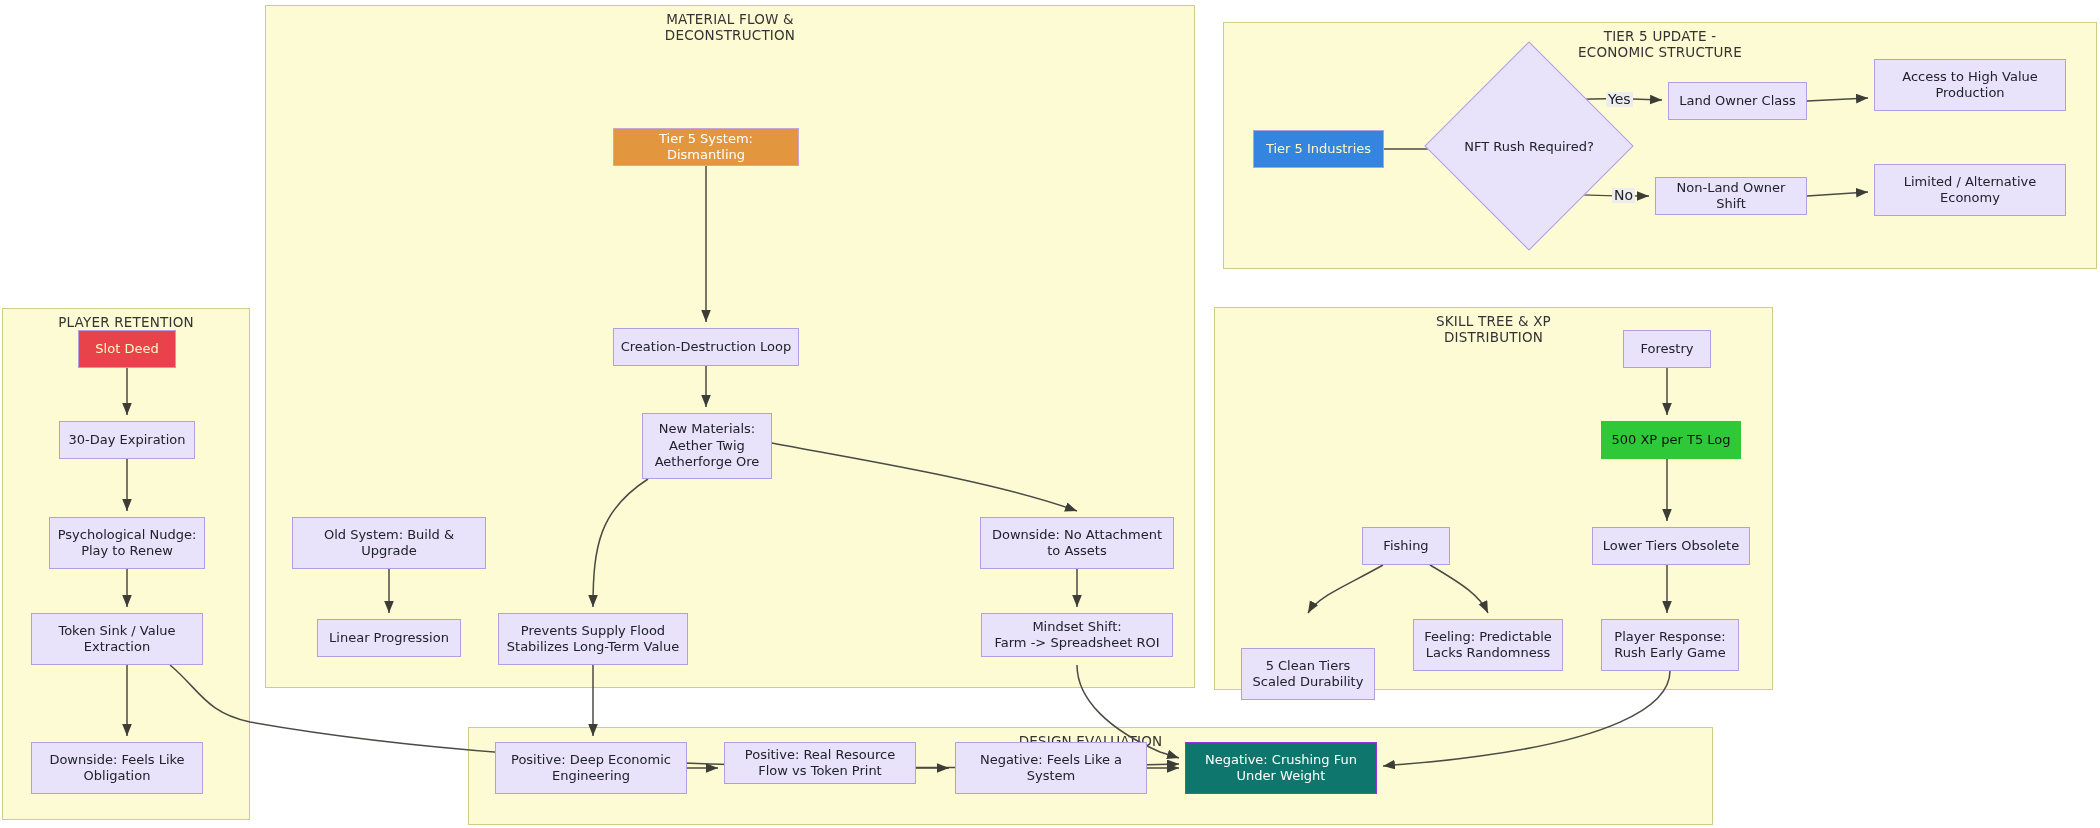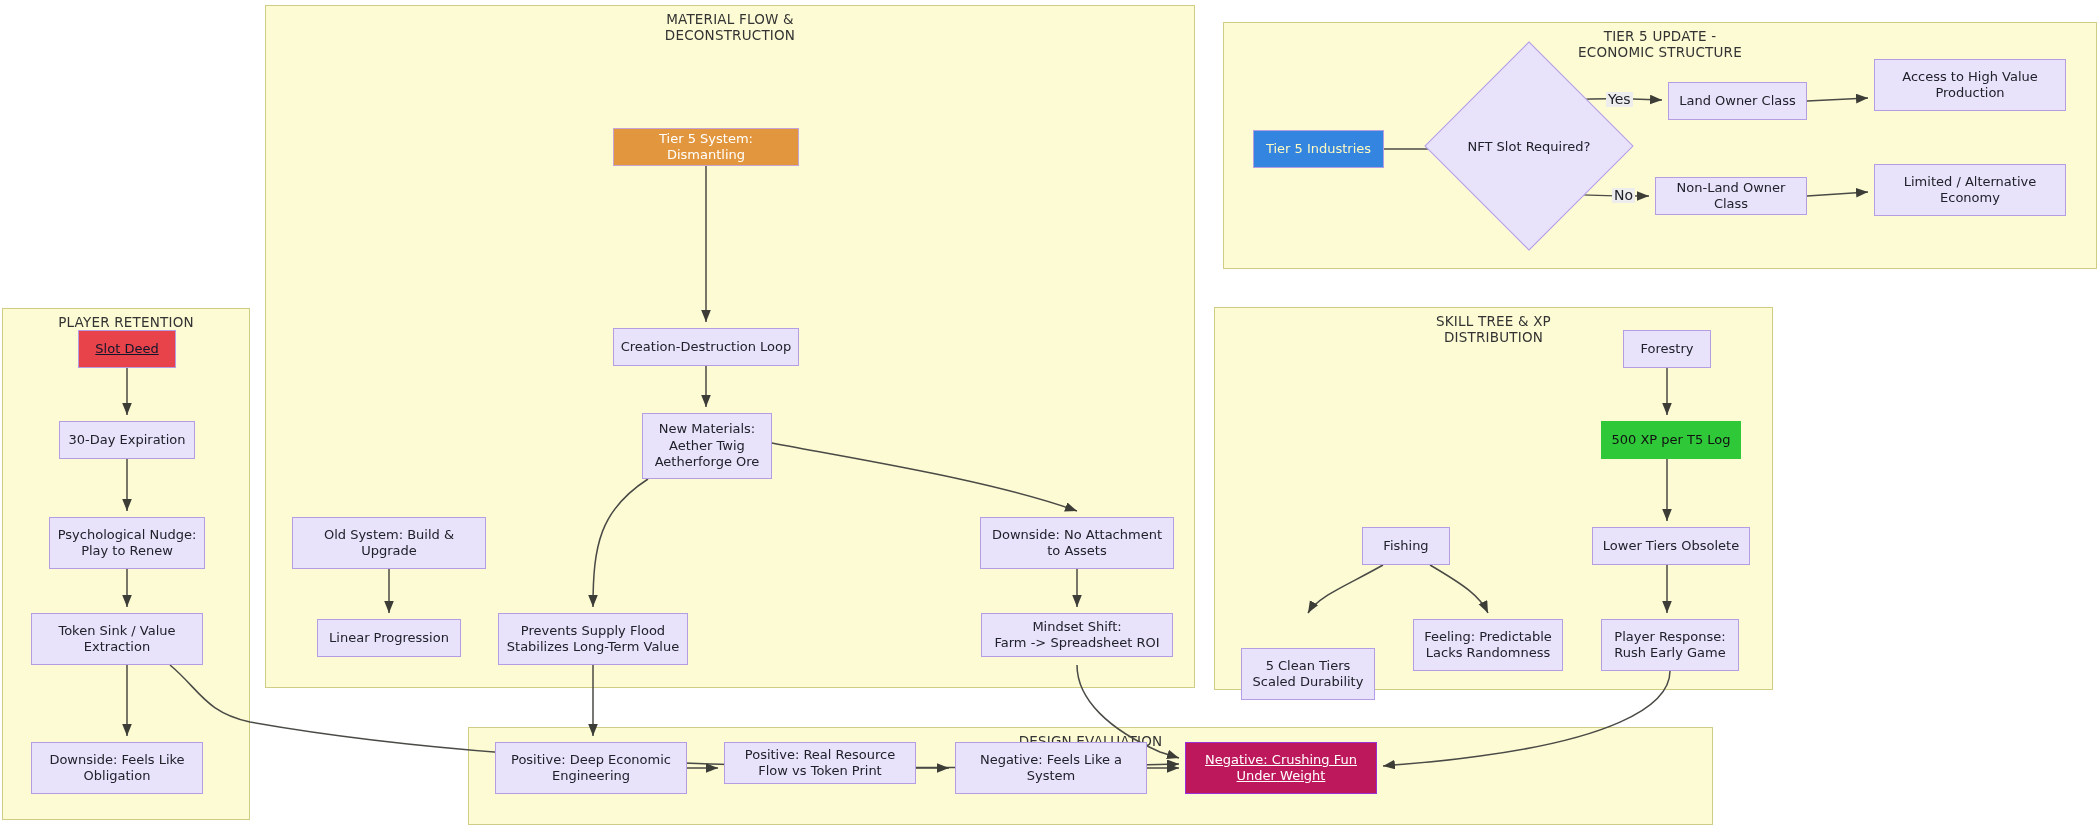--- a/index.html
+++ b/index.html
@@ -8,25 +8,25 @@
   svg#wire{position:absolute;left:0;top:0;width:2100px;height:828px;pointer-events:none;}
 
   .cluster{position:absolute;background:#fdfbd4;border:1.4px solid #cfcc85;box-sizing:border-box;}
   .cluster-title{position:absolute;text-align:center;font-size:13.5px;color:#333333;
                  letter-spacing:.2px;line-height:16px;white-space:pre-line;}
 
   .node{position:absolute;box-sizing:border-box;display:flex;align-items:center;
         justify-content:center;text-align:center;border:1.3px solid #b49de2;
         background:#e8e2fb;color:#20222b;font-size:13px;line-height:16.5px;
         white-space:pre-line;padding:2px 6px;}
-  .node.red{background:#e8424a;border-color:#b49de2;color:#0f172a;text-decoration:underline;}
+  .node.red{background:#e8424a;border-color:#b49de2;color:#fef9c3;}
   .node.orange{background:#e2973e;border-color:#c6a4d4;color:#ffffff;}
   .node.blue{background:#3385e0;border-color:#b49de2;color:#fef9c3;}
   .node.green{background:#2fc839;border-color:#2fc839;color:#111111;}
-  .node.purple{background:#be185d;border-color:#9a30d8;color:#ffffff;text-decoration:underline;}
+  .node.purple{background:#0f766e;border-color:#9a30d8;color:#ffffff;}
 
   .diamond{position:absolute;box-sizing:border-box;}
   .diamond .dshape{position:absolute;inset:0;background:#e8e2fb;border:1.3px solid #b49de2;
                    transform:rotate(45deg);}
   .diamond .dlabel{position:absolute;inset:0;display:flex;align-items:center;
                    justify-content:center;font-size:13px;color:#20222b;}
 
   .elabel{position:absolute;font-size:14px;color:#20222b;background:#ededed;
           padding:0 2px;line-height:15px;}
 </style>
@@ -112,24 +112,24 @@
       <div class="node" style="left: 59px; top: 421px; width: 136px; height: 38px;">30-Day Expiration</div>
       <div class="node" style="left: 49px; top: 517px; width: 156px; height: 52px;">Psychological Nudge:
 Play to Renew</div>
       <div class="node" style="left: 31px; top: 613px; width: 172px; height: 52px;">Token Sink / Value
 Extraction</div>
       <div class="node" style="left: 31px; top: 742px; width: 172px; height: 52px;">Downside: Feels Like
 Obligation</div>
       <div class="node blue" style="left: 1253px; top: 130px; width: 131px; height: 38px;">Tier 5 Industries</div>
       <div class="diamond" style="left: 1455px; top: 72px; width: 148px; height: 148px;">
         <div class="dshape"></div>
-        <div class="dlabel">NFT Slot Required?</div>
+        <div class="dlabel">NFT Rush Required?</div>
       </div>
       <div class="node" style="left: 1668px; top: 82px; width: 139px; height: 38px;">Land Owner Class</div>
-      <div class="node" style="left: 1655px; top: 177px; width: 152px; height: 38px;">Non-Land Owner Class</div>
+      <div class="node" style="left: 1655px; top: 177px; width: 152px; height: 38px;">Non-Land Owner Shift</div>
       <div class="node" style="left: 1874px; top: 59px; width: 192px; height: 52px;">Access to High Value
 Production</div>
       <div class="node" style="left: 1874px; top: 164px; width: 192px; height: 52px;">Limited / Alternative
 Economy</div>
       <div class="node" style="left: 1623px; top: 330px; width: 88px; height: 38px;">Forestry</div>
       <div class="node green" style="left: 1601px; top: 421px; width: 140px; height: 38px;">500 XP per T5 Log</div>
       <div class="node" style="left: 1592px; top: 527px; width: 158px; height: 38px;">Lower Tiers Obsolete</div>
       <div class="node" style="left: 1362px; top: 527px; width: 88px; height: 38px;">Fishing</div>
       <div class="node" style="left: 1241px; top: 648px; width: 134px; height: 52px;">5 Clean Tiers
 Scaled Durability</div>

